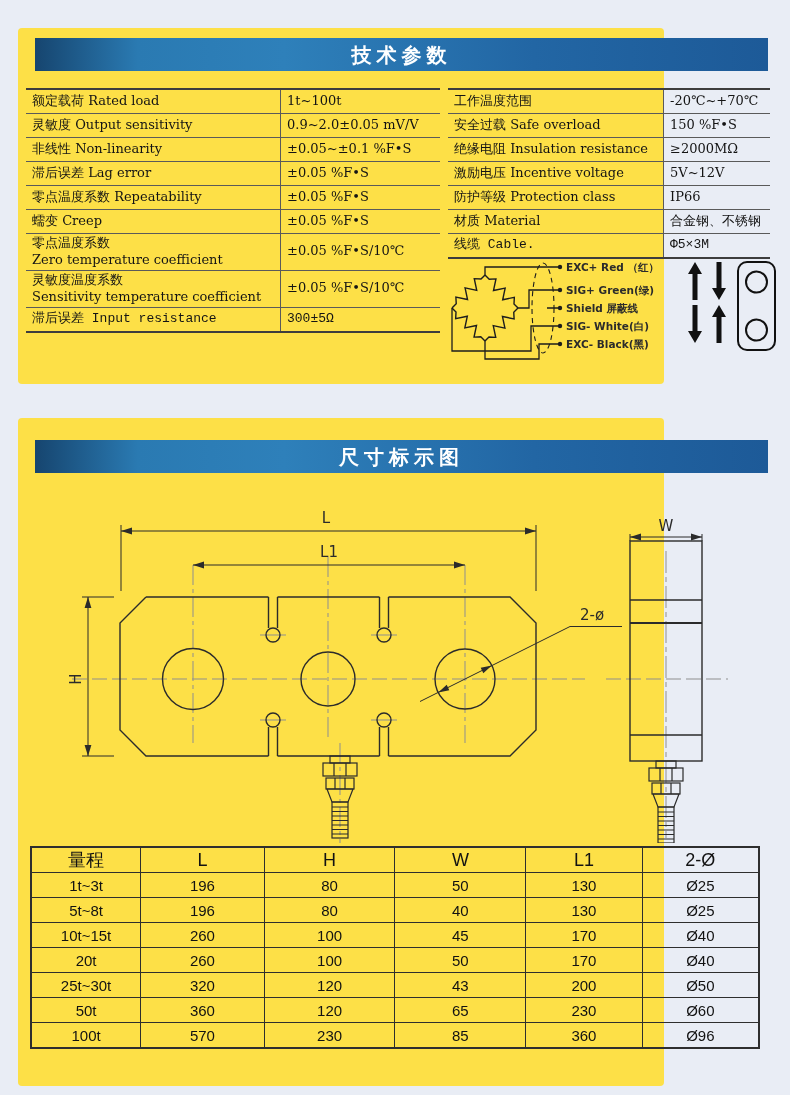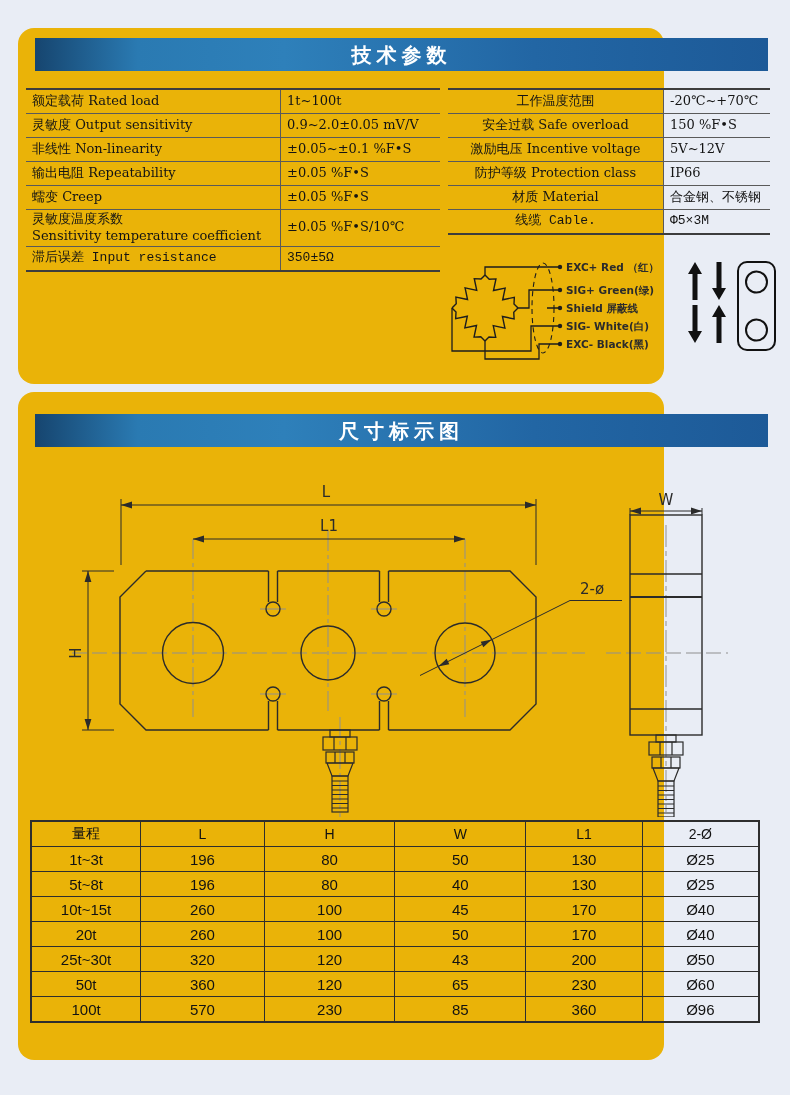--- a/index.html
+++ b/index.html
@@ -1,42 +1,42 @@
 <!DOCTYPE html>
 <html><head>
 <meta charset="utf-8">
 <style>
   html,body{margin:0;padding:0;}
   body{width:790px;height:1095px;background:#e9edf5;position:relative;overflow:hidden;
        font-family:"DejaVu Sans","Liberation Sans",sans-serif;}
-  .card{position:absolute;left:18px;width:646px;background:#eab308;border-radius:16px;}
+  .card{position:absolute;left:18px;width:646px;background:#fde047;border-radius:4px;}
   #card-tech{top:28px;height:356px;}
-  #card-dims{top:392px;height:668px;}
+  #card-dims{top:418px;height:668px;}
   .bar{position:absolute;left:17px;width:733px;height:33px;
        background:linear-gradient(90deg,#16456f 0%,#2a7ab2 14%,#2e80ba 34%,#2266a4 68%,#1d5a98 100%);
        display:flex;align-items:center;justify-content:center;
        color:#ffffff;font:bold 20px/1 "Liberation Sans","DejaVu Sans",sans-serif;letter-spacing:5px;}
   
   .spec{position:absolute;border-collapse:collapse;table-layout:fixed;
         font-family:"DejaVu Serif","Liberation Serif",serif;font-size:13px;color:#141414;}
   .spec td{border-top:1px solid #5a5a5a;padding:1px 6px;height:21px;
            white-space:pre-line;line-height:1.3;overflow:hidden;}
   .spec tr:first-child td{border-top:2px solid #3d3d3d;}
   .spec tr:last-child td{border-bottom:2px solid #3d3d3d;font-family:Liberation Mono, monospace;}
   .spec td.lbl{border-right:1px solid #5a5a5a;}
   #spec-left{left:8px;top:60px;width:414px;}
   #spec-left td.lbl{width:242px;}
   #spec-right{left:430px;top:60px;width:322px;}
-  #spec-right td.lbl{width:203px;text-align:center;}
+  #spec-right td.lbl{width:203px;}
   
   .dim{position:absolute;left:12px;top:428px;width:730px;border-collapse:collapse;table-layout:fixed;
        font-family:"Liberation Sans","DejaVu Sans",sans-serif;font-size:15px;color:#121212;
        text-align:center;border:2px solid #2e2e2e;}
   .dim td{border:1.4px solid #2e2e2e;height:24px;padding:0;}
-  .dim tr.hdr td{font-size:14px;}
+  .dim tr.hdr td{font-size:18px;}
   svg{position:absolute;}
   svg text{font-family:"DejaVu Sans","Liberation Sans",sans-serif;fill:#2b2b2b;}
 </style>
 </head>
 <body>
 
 <div class="card" id="card-tech">
   <div class="bar" style="top:10px">
     <span>技术参数</span>
   </div>
@@ -49,48 +49,61 @@
         </tr>
     <tr>
           <td class="lbl">灵敏度 Output sensitivity</td>
           <td>0.9~2.0±0.05 mV/V</td>
         </tr>
     <tr>
           <td class="lbl">非线性 Non-linearity</td>
           <td>±0.05~±0.1 %F•S</td>
         </tr>
     <tr>
-          <td class="lbl">输出电阻 Repeatability</td>
+          <td class="lbl">滞后误差 Lag error</td>
+          <td>±0.05 %F•S</td>
+        </tr>
+    <tr>
+          <td class="lbl">零点温度系数 Repeatability</td>
           <td>±0.05 %F•S</td>
         </tr>
     <tr>
           <td class="lbl">蠕变 Creep</td>
           <td>±0.05 %F•S</td>
+        </tr>
+    <tr>
+          <td class="lbl">零点温度系数
+Zero temperature coefficient</td>
+          <td>±0.05 %F•S/10℃</td>
         </tr>
     <tr>
           <td class="lbl">灵敏度温度系数
 Sensitivity temperature coefficient</td>
           <td>±0.05 %F•S/10℃</td>
         </tr>
     <tr>
           <td class="lbl">滞后误差 Input resistance</td>
-          <td>350±5Ω</td>
+          <td>300±5Ω</td>
         </tr>
   </tbody>
     </table>
 
   <table class="spec" id="spec-right">
     <tbody>
         <tr>
           <td class="lbl">工作温度范围</td>
           <td>-20℃~+70℃</td>
         </tr>
     <tr>
           <td class="lbl">安全过载 Safe overload</td>
           <td>150 %F•S</td>
+        </tr>
+    <tr>
+          <td class="lbl">绝缘电阻 Insulation resistance</td>
+          <td>≥2000MΩ</td>
         </tr>
     <tr>
           <td class="lbl">激励电压 Incentive voltage</td>
           <td>5V~12V</td>
         </tr>
     <tr>
           <td class="lbl">防护等级 Protection class</td>
           <td>IP66</td>
         </tr>
     <tr>

